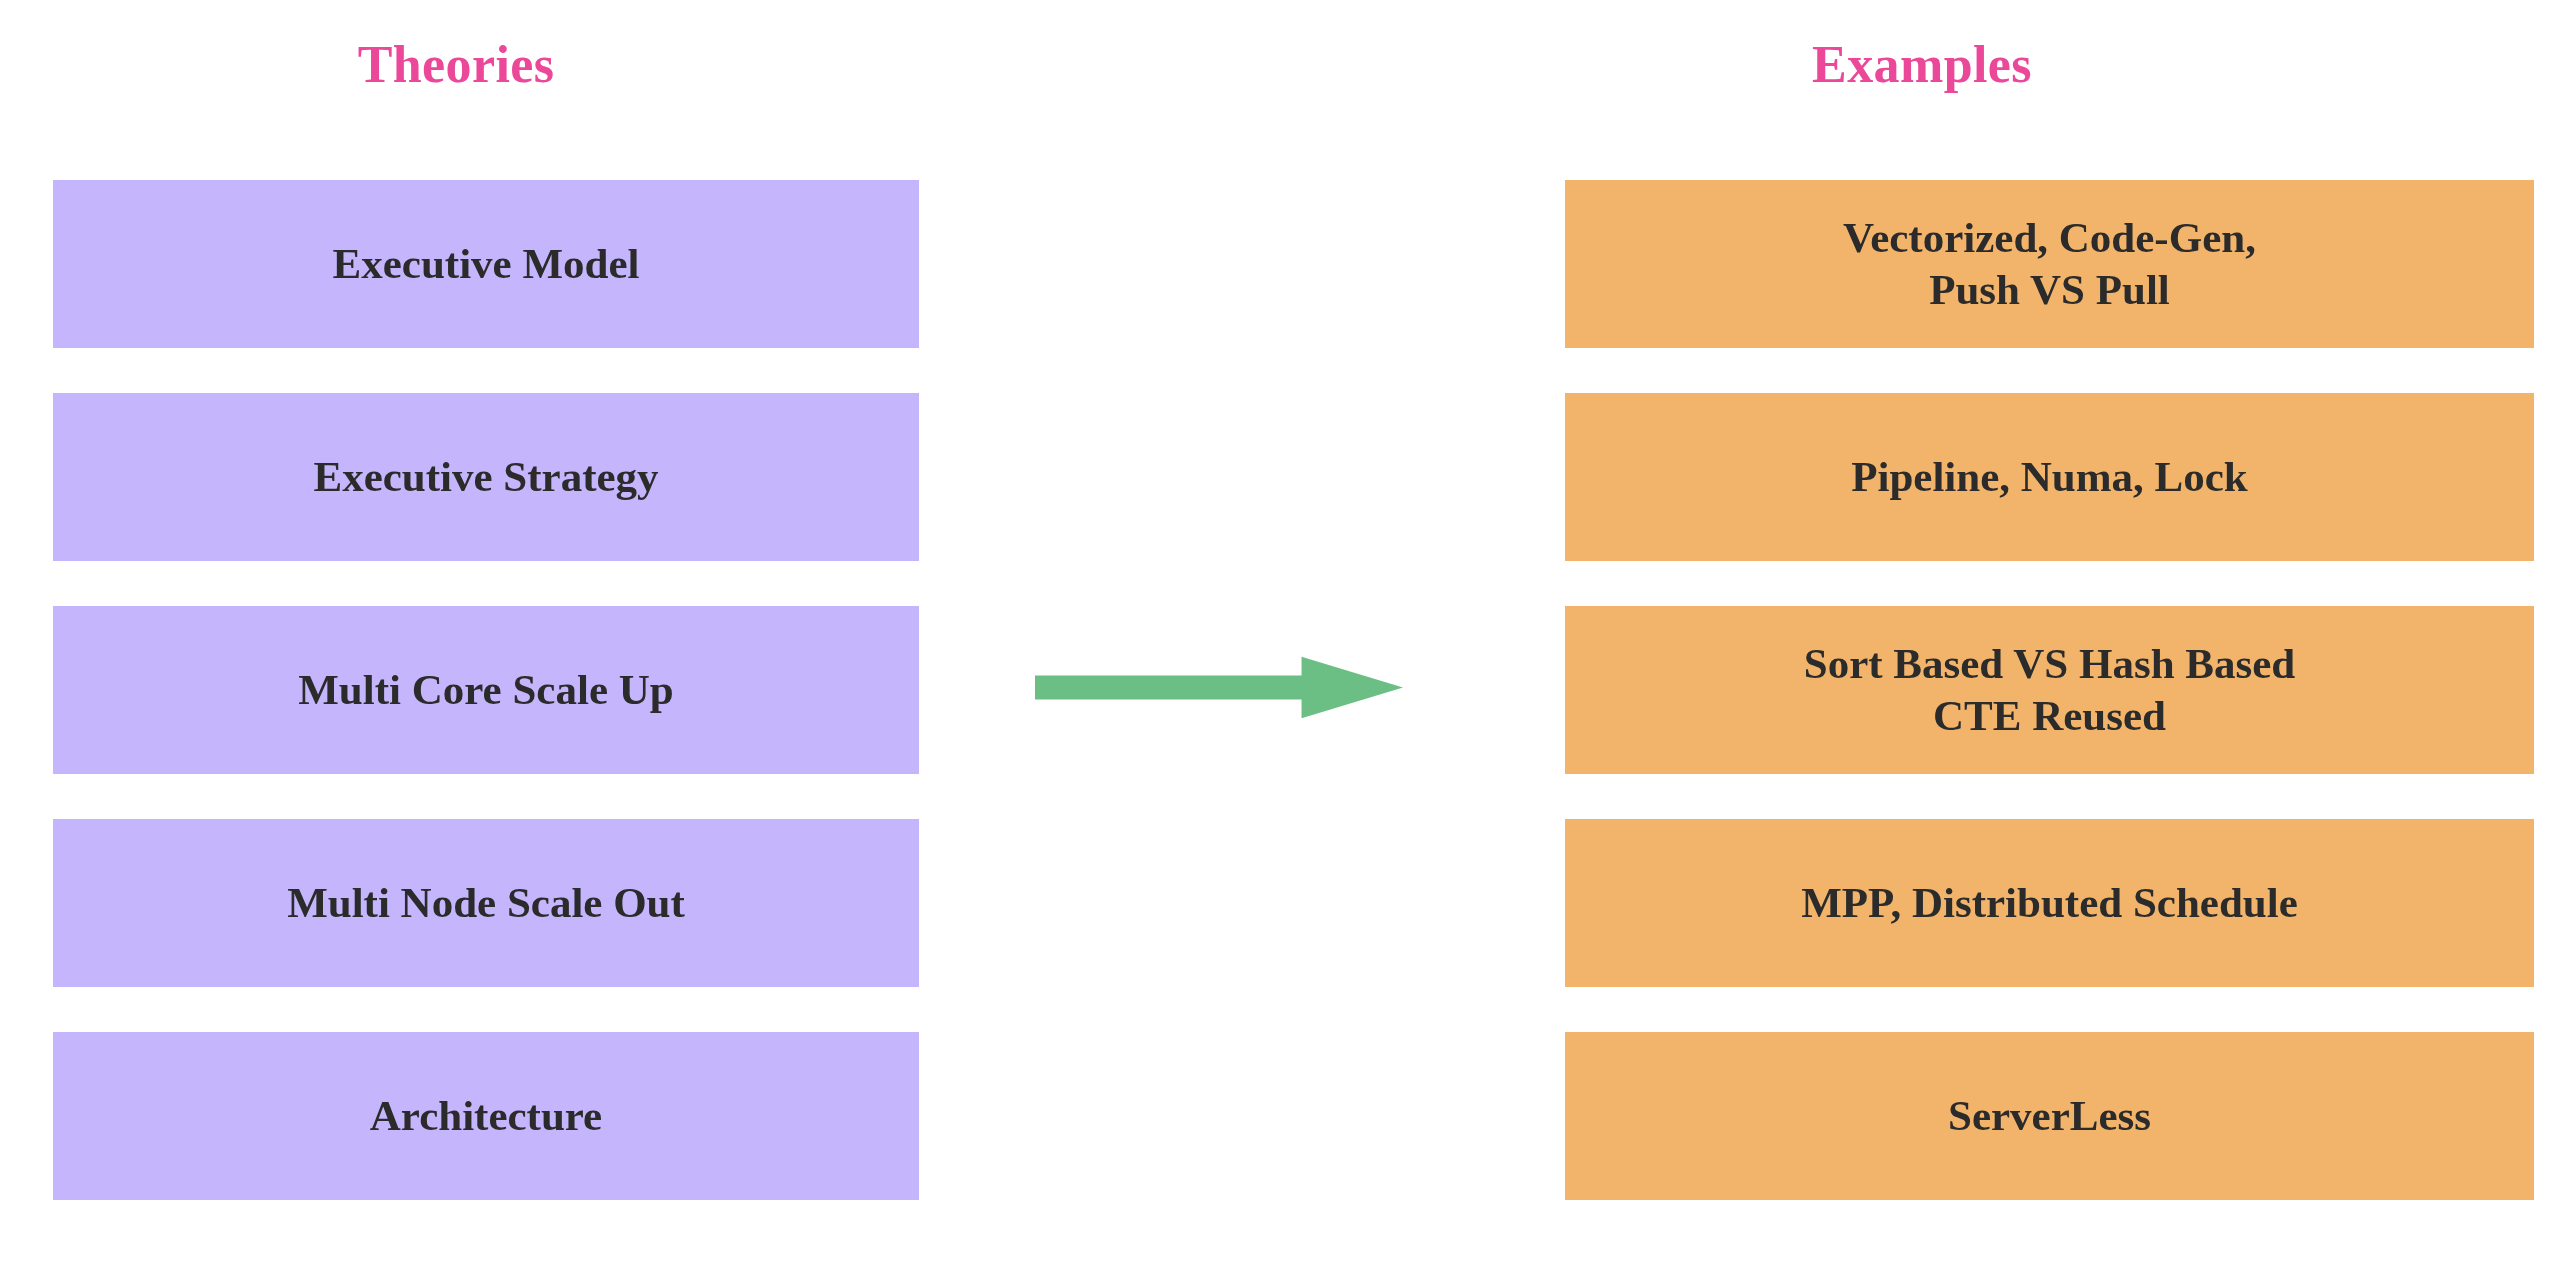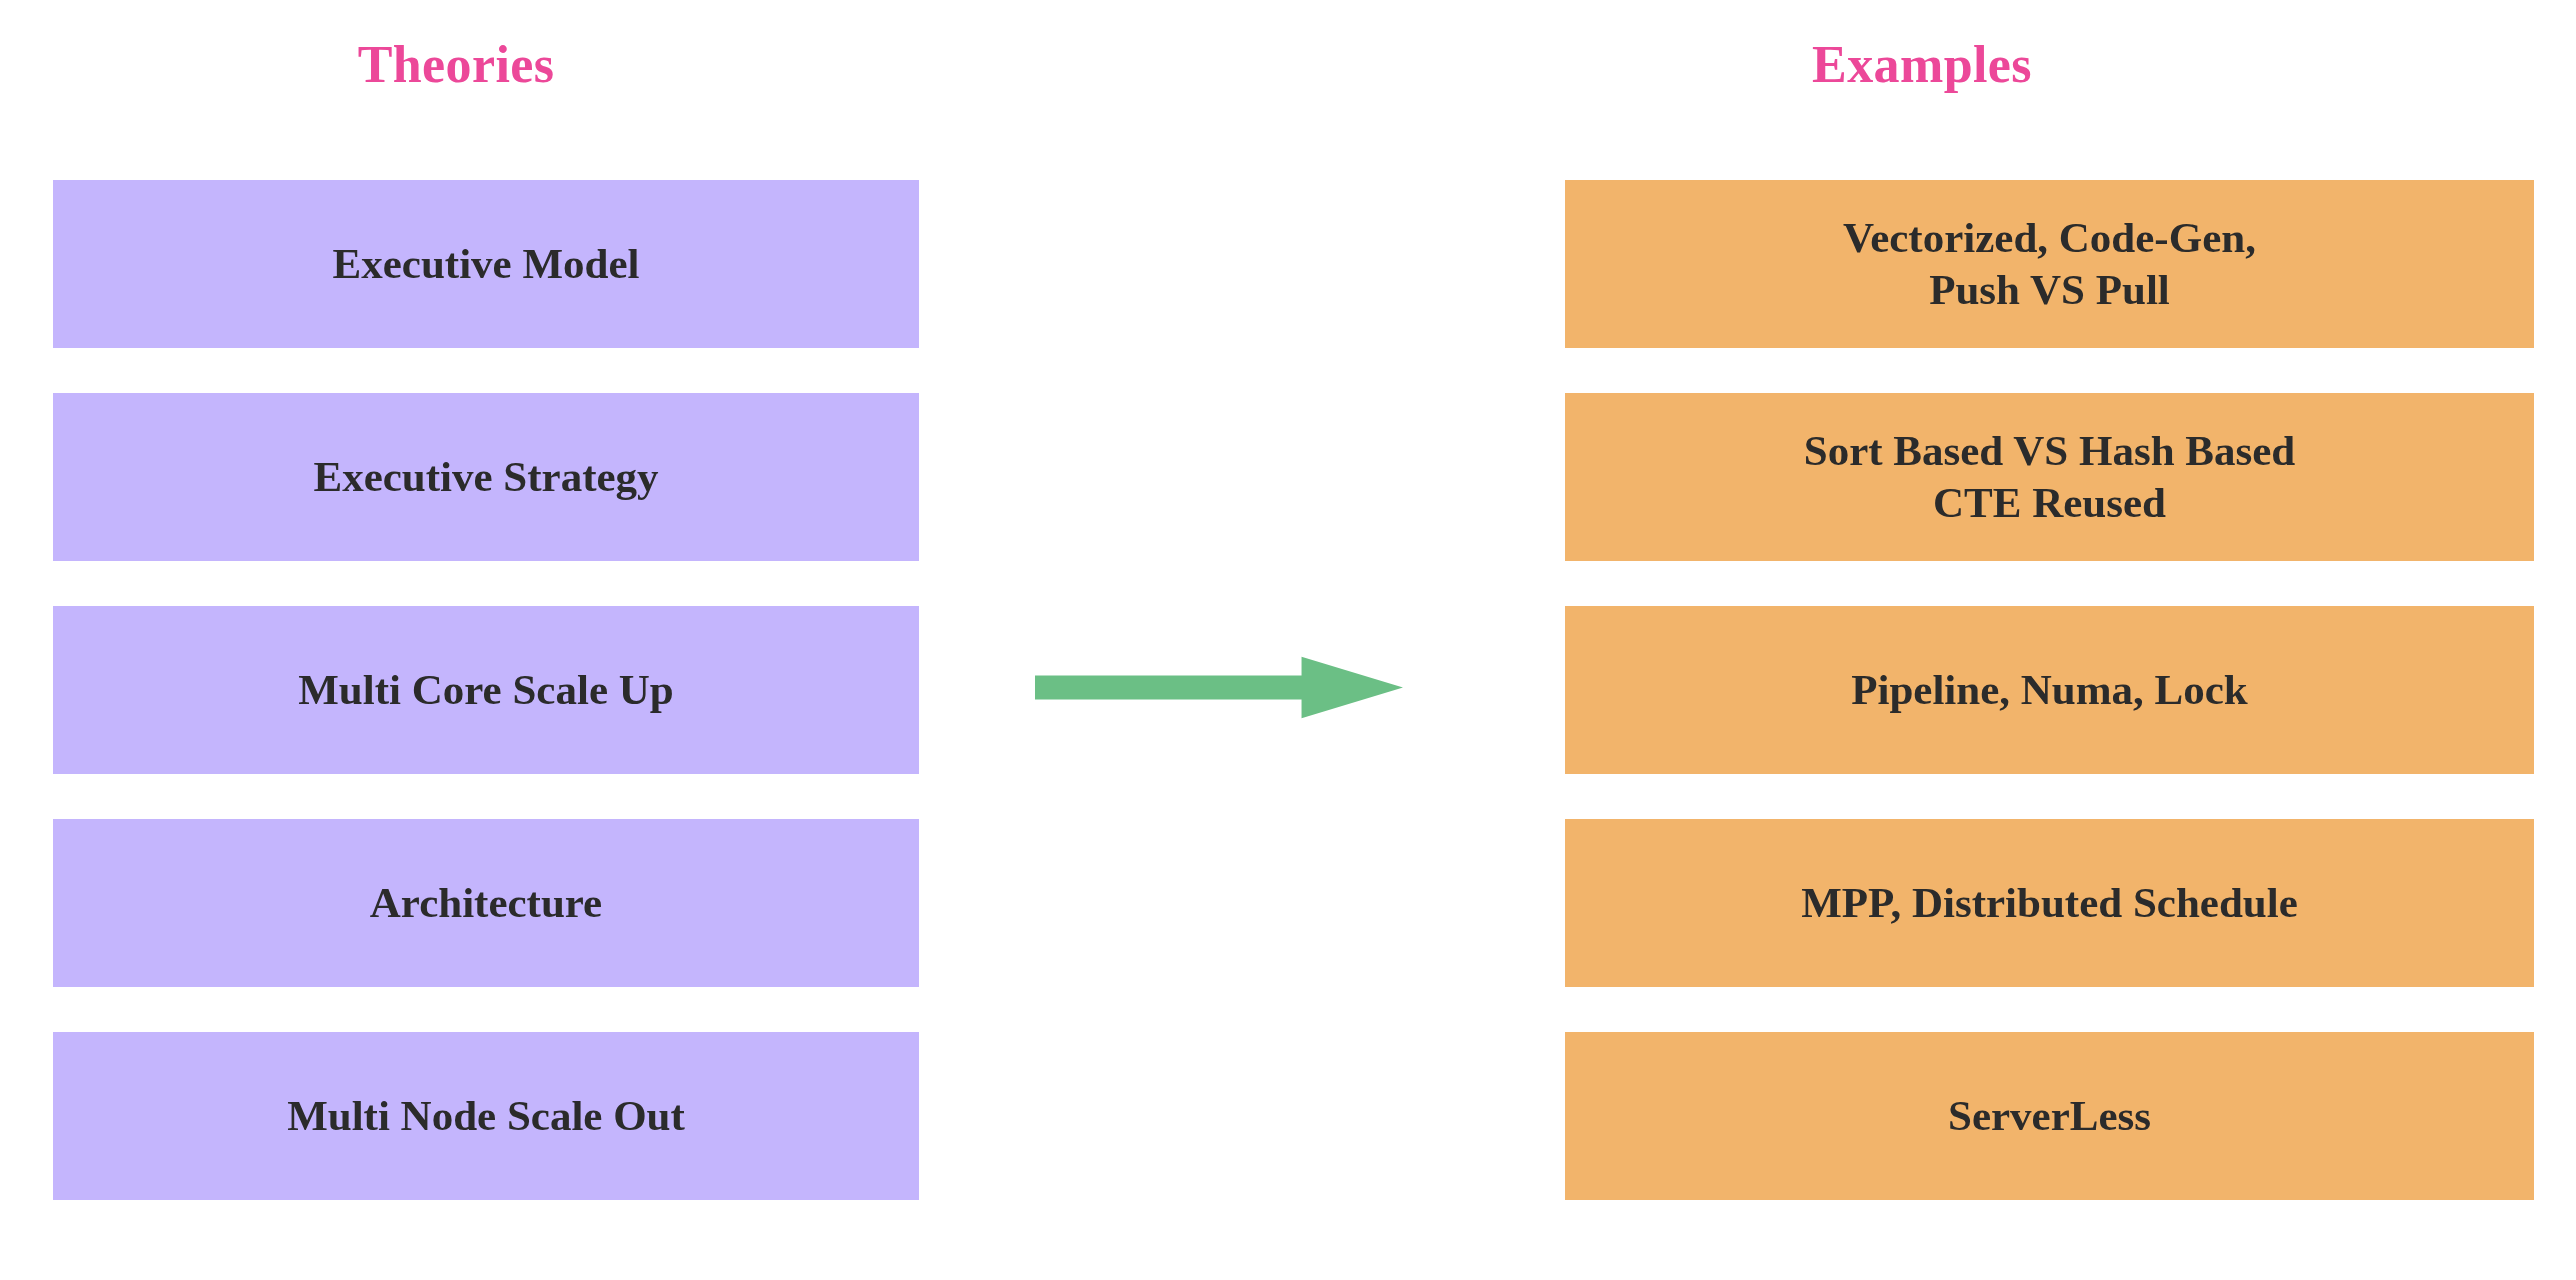--- a/index.html
+++ b/index.html
@@ -101,32 +101,32 @@
 <div id="canvas">
 
   <div class="col-title" id="title-theories">Theories</div>
 
   <div class="col-title" id="title-examples">Examples</div>
 
   <div class="column" id="theories-column">
     <div class="box box-theory">Executive Model</div>
     <div class="box box-theory">Executive Strategy</div>
     <div class="box box-theory">Multi Core Scale Up</div>
+    <div class="box box-theory">Multi Node Scale Out</div>
     <div class="box box-theory">Architecture</div>
-    <div class="box box-theory">Multi Node Scale Out</div>
   </div>
 
   <svg id="arrow" viewBox="0 0 428 76" preserveAspectRatio="none">
     <polygon points="0,24 310,24 310,2 428,38 310,74 310,52 0,52" fill="#6bbf85"></polygon>
   </svg>
 
   <div class="column" id="examples-column">
     <div class="box box-example">Vectorized,  Code-Gen,
 Push VS Pull</div>
+    <div class="box box-example">Pipeline, Numa, Lock</div>
     <div class="box box-example">Sort Based VS Hash Based
 CTE Reused</div>
-    <div class="box box-example">Pipeline, Numa, Lock</div>
     <div class="box box-example">MPP,  Distributed Schedule</div>
     <div class="box box-example">ServerLess</div>
   </div>
 
 </div>
 
 
 </body></html>

